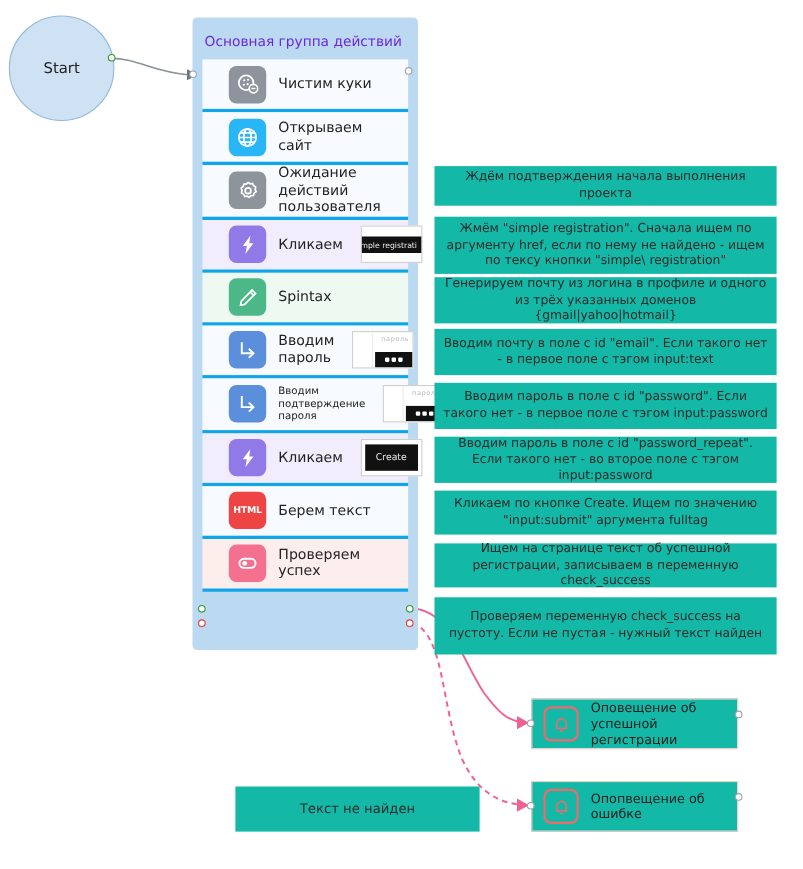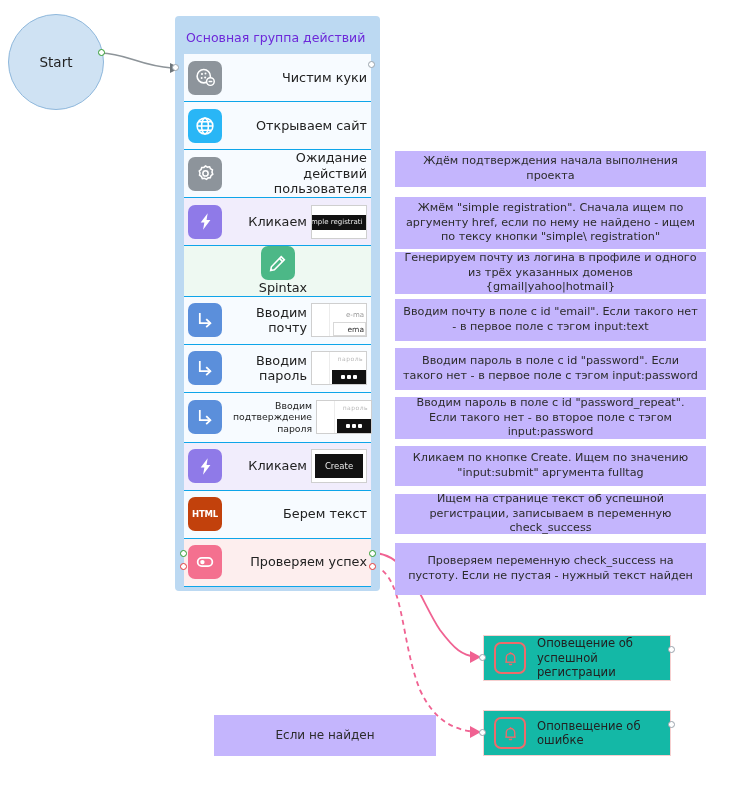--- a/index.html
+++ b/index.html
@@ -30,66 +30,66 @@
   }
   .group-title {
     position: absolute; left: 186px; top: 30px;
     font-size: 12.5px; color: #6d28d9;
   }
   .rows {
     position: absolute; left: 184px; top: 54px; width: 187px;
   }
   .row {
     position: relative; display: flex; align-items: center;
-    background: #f7fbff; border-bottom: 1px solid #0ea5e9;
-    padding: 0 4px; min-height: 48px; text-align: right;
+    background: #f7fbff; border-bottom: 3px solid #0ea5e9;
+    padding: 0 24px; min-height: 48px;
   }
   .row.tall { min-height: 50px; }
   .row .ico {
     width: 34px; height: 34px; border-radius: 7px;
     flex: 0 0 34px; display: flex; align-items: center; justify-content: center;
     color: #fff;
   }
   .row .txt {
     margin-left: 11px; font-size: 12.8px; color: #222; line-height: 1.22;
     flex: 1 1 auto;
   }
   .row .txt.small { font-size: 9.3px; line-height: 1.25; }
   .row .thumb {
-    flex: 0 0 auto; width: 56px; height: 34px; margin-left: 4px;
+    flex: 0 0 auto; width: 56px; height: 34px; margin-left: 16px;
     border: 1px solid #cfcfcf; background: #fff; position: relative; overflow: hidden;
   }
   .thumb .vline { position: absolute; top: 0; bottom: 0; width: 1px; background: #ececec; }
   .thumb .blackbar {
     position: absolute; background: #111; color: #e9e9e9;
     font-size: 7px; display: flex; align-items: center; overflow: hidden; white-space: nowrap;
   }
   .thumb .ghost { position: absolute; font-size: 7px; color: #9a9a9a; white-space: nowrap; }
   .thumb .ghost2 { position: absolute; font-size: 7.5px; color: #333; white-space: nowrap; }
   .thumb .blur { position: absolute; font-size: 6px; color: #b9b9b9; letter-spacing: .5px; white-space: nowrap; }
   .dots { display: flex; gap: 2px; }
   .dots i { width: 4px; height: 4px; background: #fff; border-radius: 1px; display: block; }
 
   
   .tint-white  { background: #f7fbff; }
   .tint-purple { background: #f1edfc; }
-  .tint-green  { background: #eef9f2; flex-direction: column; }
+  .tint-green  { background: #eef9f2; }
   .tint-pink   { background: #fdeeee; }
 
   
   .port {
     position: absolute; width: 7px; height: 7px; border-radius: 50%;
     background: #fff; border: 1.3px solid #9aa4ad;
   }
   .port.green { border-color: #2e9b2e; }
   .port.red   { border-color: #e33b3b; }
 
   
   .note {
-    position: absolute; background: #c4b5fd; color: #2c2c2c;
+    position: absolute; background: #14b8a6; color: #2c2c2c;
     font-size: 11.2px; line-height: 1.3; text-align: center;
     display: flex; align-items: center; justify-content: center;
     padding: 5px 8px;
   }
 
   
   .notif {
     position: absolute; background: #14b8a6; border: 1px solid #f6cfcf;
     display: flex; align-items: center; padding: 0 10px;
   }
@@ -180,36 +180,20 @@
     <div class="row tint-green">
       <span class="ico" style="background:#4cb887;">
         <svg width="21" height="21" viewBox="0 0 24 24" fill="none" stroke="#fff" stroke-width="1.8">
           <path d="M16.2 4.2 L19.8 7.8 L8.4 19.2 L4.2 20 L5 15.8 z"></path>
           <line x1="14.2" y1="6.2" x2="17.8" y2="9.8"></line>
         </svg>
       </span>
       <span class="txt">Spintax</span>
     </div>
 
-    <div class="row tint-white">
-      <span class="ico" style="background:#5b8fdb;">
-        <svg width="21" height="21" viewBox="0 0 24 24" fill="none" stroke="#fff" stroke-width="2" stroke-linecap="square">
-          <path d="M5.5 4.5 V15 H17"></path>
-            <path d="M13.5 11 L17.6 15 L13.5 19"></path>
-        </svg>
-      </span>
-      <span class="txt">Вводим почту</span>
-      <span class="thumb">
-        <span class="vline" style="left:17px;"></span>
-        <span class="ghost" style="right:2px;top:7px;">e-ma</span>
-        <span class="ghost2" style="right:2px;top:21px;">ema</span>
-        <span style="position:absolute;left:21px;right:0;top:18px;bottom:0;border:1px solid #d8d8d8;background:#fff;"></span>
-        <span class="ghost2" style="right:2px;top:21px;z-index:2;">ema</span>
-      </span>
-    </div>
 
     <div class="row tint-white">
       <span class="ico" style="background:#5b8fdb;">
         <svg width="21" height="21" viewBox="0 0 24 24" fill="none" stroke="#fff" stroke-width="2" stroke-linecap="square">
           <path d="M5.5 4.5 V15 H17"></path>
             <path d="M13.5 11 L17.6 15 L13.5 19"></path>
         </svg>
       </span>
       <span class="txt">Вводим пароль</span>
       <span class="thumb">
@@ -252,21 +236,21 @@
           <path d="M14.5 2.5 L6.5 13.2 h4.2 L9.2 21.5 L17.6 10.4 h-4.4 z" fill="#fff"></path>
         </svg>
       </span>
       <span class="txt">Кликаем</span>
       <span class="thumb">
         <span class="blackbar" style="left:3px;top:4px;right:3px;bottom:4px;height:auto;justify-content:center;font-size:8.5px;">Create</span>
       </span>
     </div>
 
     <div class="row tint-white">
-      <span class="ico" style="background:#c2410c;font-size:8.5px;font-weight:bold;letter-spacing:-.2px;">HTML</span>
+      <span class="ico" style="background:#ef4444;font-size:8.5px;font-weight:bold;letter-spacing:-.2px;">HTML</span>
       <span class="txt">Берем текст</span>
     </div>
 
     <div class="row tint-pink">
       <span class="ico" style="background:#f4708f;">
         <svg width="22" height="22" viewBox="0 0 24 24" fill="none">
           <rect x="4" y="7.6" width="16" height="9" rx="4.5" stroke="#fff" stroke-width="1.9"></rect>
           <circle cx="9.2" cy="12.1" r="2.4" fill="#fff"></circle>
         </svg>
       </span>
@@ -283,21 +267,21 @@
 
   <div class="note" style="left:395px;top:151px;width:311px;height:36px;">Ждём подтверждения начала выполнения проекта</div>
   <div class="note" style="left:395px;top:197px;width:311px;height:52px;">Жмём "simple registration". Сначала ищем по аргументу href, если по нему не найдено - ищем по тексу кнопки "simple\ registration"</div>
   <div class="note" style="left:395px;top:252px;width:311px;height:42px;">Генерируем почту из логина в профиле и одного из трёх указанных доменов {gmail|yahoo|hotmail}</div>
   <div class="note" style="left:395px;top:299px;width:311px;height:42px;">Вводим почту в поле с id "email". Если такого нет - в первое поле с тэгом input:text</div>
   <div class="note" style="left:395px;top:348px;width:311px;height:42px;">Вводим пароль в поле с id "password". Если такого нет - в первое поле с тэгом input:password</div>
   <div class="note" style="left:395px;top:397px;width:311px;height:42px;">Вводим пароль в поле с id "password_repeat". Если такого нет - во второе поле с тэгом input:password</div>
   <div class="note" style="left:395px;top:446px;width:311px;height:40px;">Кликаем по кнопке Create. Ищем по значению "input:submit" аргумента fulltag</div>
   <div class="note" style="left:395px;top:494px;width:311px;height:40px;">Ищем на странице текст об успешной регистрации, записываем в переменную check_success</div>
   <div class="note" style="left:395px;top:543px;width:311px;height:52px;">Проверяем переменную check_success на пустоту. Если не пустая - нужный текст найден</div>
-  <div class="note" style="left:214px;top:715px;width:222px;height:41px;font-size:12px;">Если не найден</div>
+  <div class="note" style="left:214px;top:715px;width:222px;height:41px;font-size:12px;">Текст не найден</div>
 
   <div class="notif" style="left:483px;top:635px;width:188px;height:46px;">
     <span class="nico">
       <svg width="17" height="17" viewBox="0 0 24 24" fill="none" stroke="#ef6b6b" stroke-width="1.9">
         <path d="M12 3.2 V5"></path>
         <path d="M6 17 V11 a6 6 0 0 1 12 0 v6"></path>
         <line x1="4.6" y1="17.2" x2="19.4" y2="17.2"></line>
         <path d="M10.2 19.6 a2 2 0 0 0 3.6 0"></path>
       </svg>
     </span>

